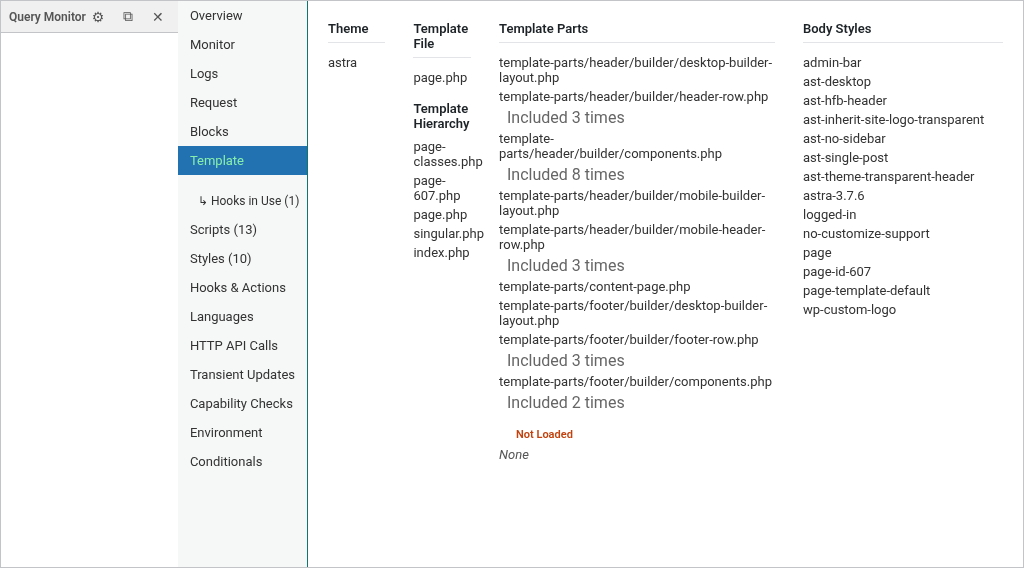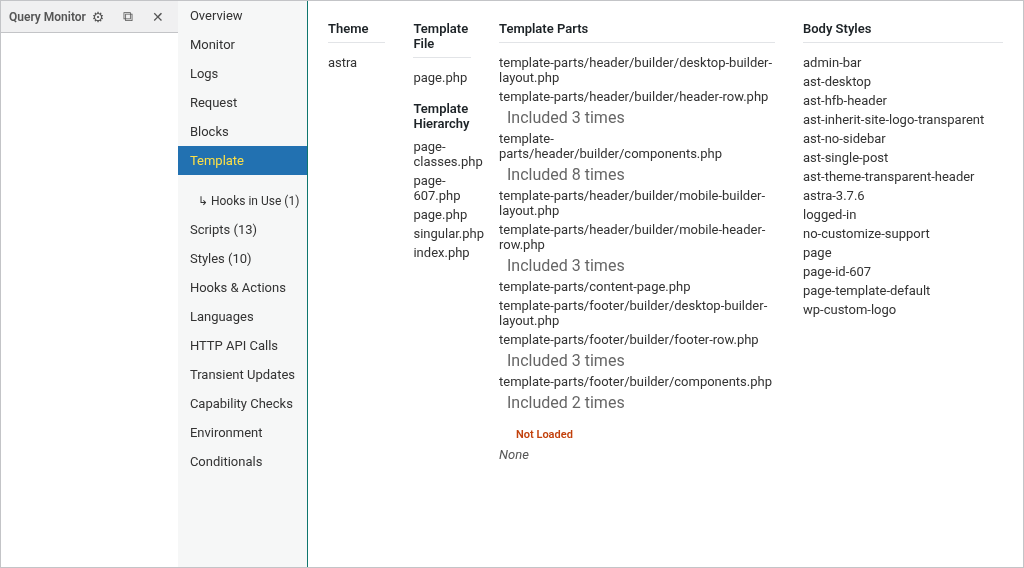--- a/index.html
+++ b/index.html
@@ -67,21 +67,21 @@
     .sidebar-item {
       padding: 7px 12px;
       cursor: pointer;
       font-size: 13px;
       color: #333;
       border-bottom: none;
       white-space: nowrap;
     }
     .sidebar-item.active {
       background: #2271b1;
-      color: #fde047;
+      color: #86efac;
     }
     .sidebar-item.child {
       padding-left: 20px;
       font-size: 12px;
       margin-top: 12px;
     }
     .main {
       flex: 1;
       overflow-y: auto;
       padding: 20px;

